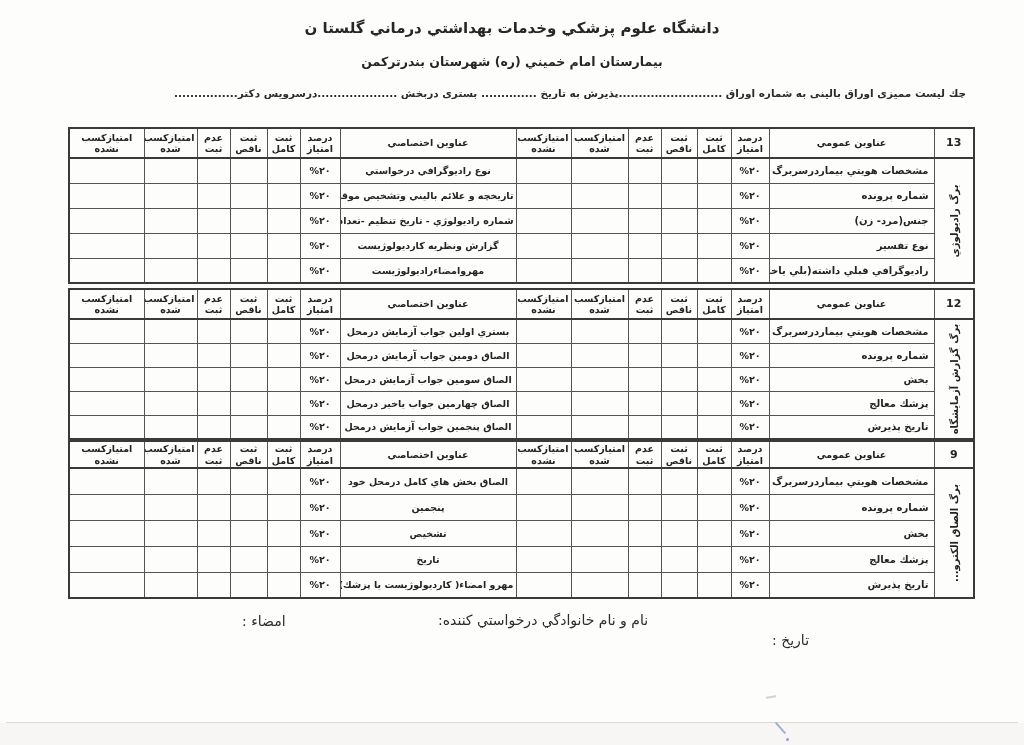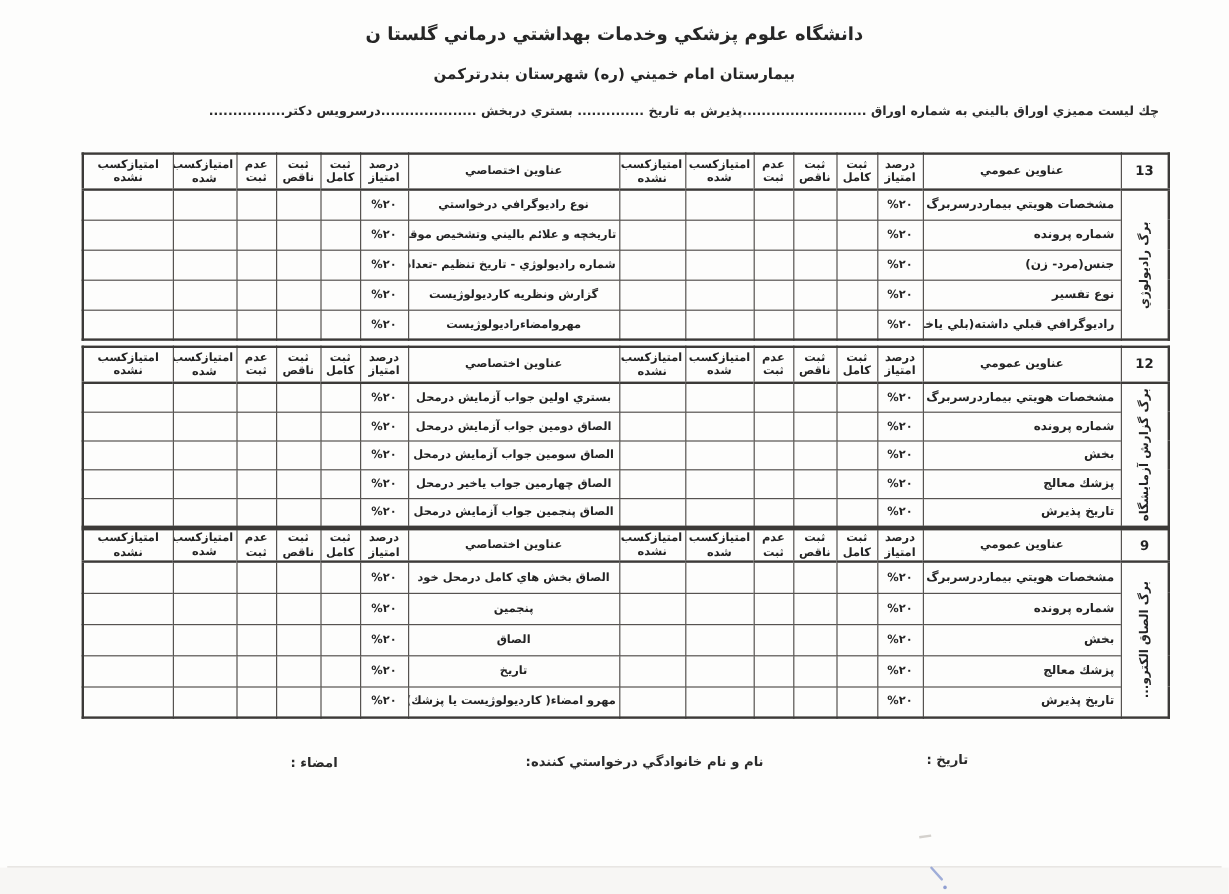--- a/index.html
+++ b/index.html
@@ -37,21 +37,21 @@
   td.gtitle{font-size:10px;text-align:right;padding-right:5px;white-space:nowrap;}
   td.stitle{font-size:9.5px;text-align:center;white-space:nowrap;}
   td.pct{direction:ltr;text-align:center;font-size:9.5px;white-space:nowrap;}
   td.blank{background:transparent;}
   td.sheetcell{position:relative;}
   .rot{
     position:absolute;left:50%;top:50%;
     transform:translate(-50%,-50%) rotate(-90deg);
     white-space:nowrap;font-size:10px;font-weight:bold;color:#242424;
   }
-  .footline{position:absolute;direction:rtl;font-size:11px;font-weight:bold;color:#2b2b2b;white-space:nowrap;margin-top:16px;}
+  .footline{position:absolute;direction:rtl;font-size:14px;font-weight:normal;color:#2b2b2b;white-space:nowrap;}
 </style>
 </head>
 <body>
 
 <div class="hdr title">دانشگاه علوم پزشكي وخدمات بهداشتي درماني گلستا ن</div>
 <div class="hdr subtitle">بيمارستان امام خميني (ره) شهرستان بندرتركمن</div>
 <div class="checkline">چك ليست مميزي اوراق باليني به شماره اوراق ..........................پذيرش به تاريخ .............. بستري دربخش ....................درسرويس دكتر................</div>
 
 <div class="tbl" id="tbl0" style="top:127px">
     <table>
@@ -378,21 +378,21 @@
           <td class="blank"></td>
         </tr>
         <tr style="height: 26px;">
           <td class="gtitle">بخش</td>
           <td class="pct">%٢٠</td>
           <td class="blank"></td>
           <td class="blank"></td>
           <td class="blank"></td>
           <td class="blank"></td>
           <td class="blank"></td>
-          <td class="stitle">الصاق</td>
+          <td class="stitle">تشخيص</td>
           <td class="pct">%٢٠</td>
           <td class="blank"></td>
           <td class="blank"></td>
           <td class="blank"></td>
           <td class="blank"></td>
           <td class="blank"></td>
         </tr>
         <tr style="height: 26px;">
           <td class="gtitle">پزشك معالج</td>
           <td class="pct">%٢٠</td>
@@ -422,21 +422,21 @@
           <td class="blank"></td>
           <td class="blank"></td>
           <td class="blank"></td>
           <td class="blank"></td>
           <td class="blank"></td>
         </tr>
       </tbody>
     </table>
   </div>
 
-<span class="footline" style="left:772px;top:611px">تاريخ :</span>
+<span class="footline" style="left:772px;top:632px">تاريخ :</span>
 <span class="footline" style="left:438px;top:612px">نام و نام خانوادگي درخواستي كننده:</span>
 <span class="footline" style="left:242px;top:613px">امضاء :</span>
 
 <div class="paper-edge-line"></div>
 <div class="below-edge"></div>
 <div class="smudge"></div>
 <div class="pen-mark"></div>
 <div class="pen-dot"></div>
 
 </body></html>

